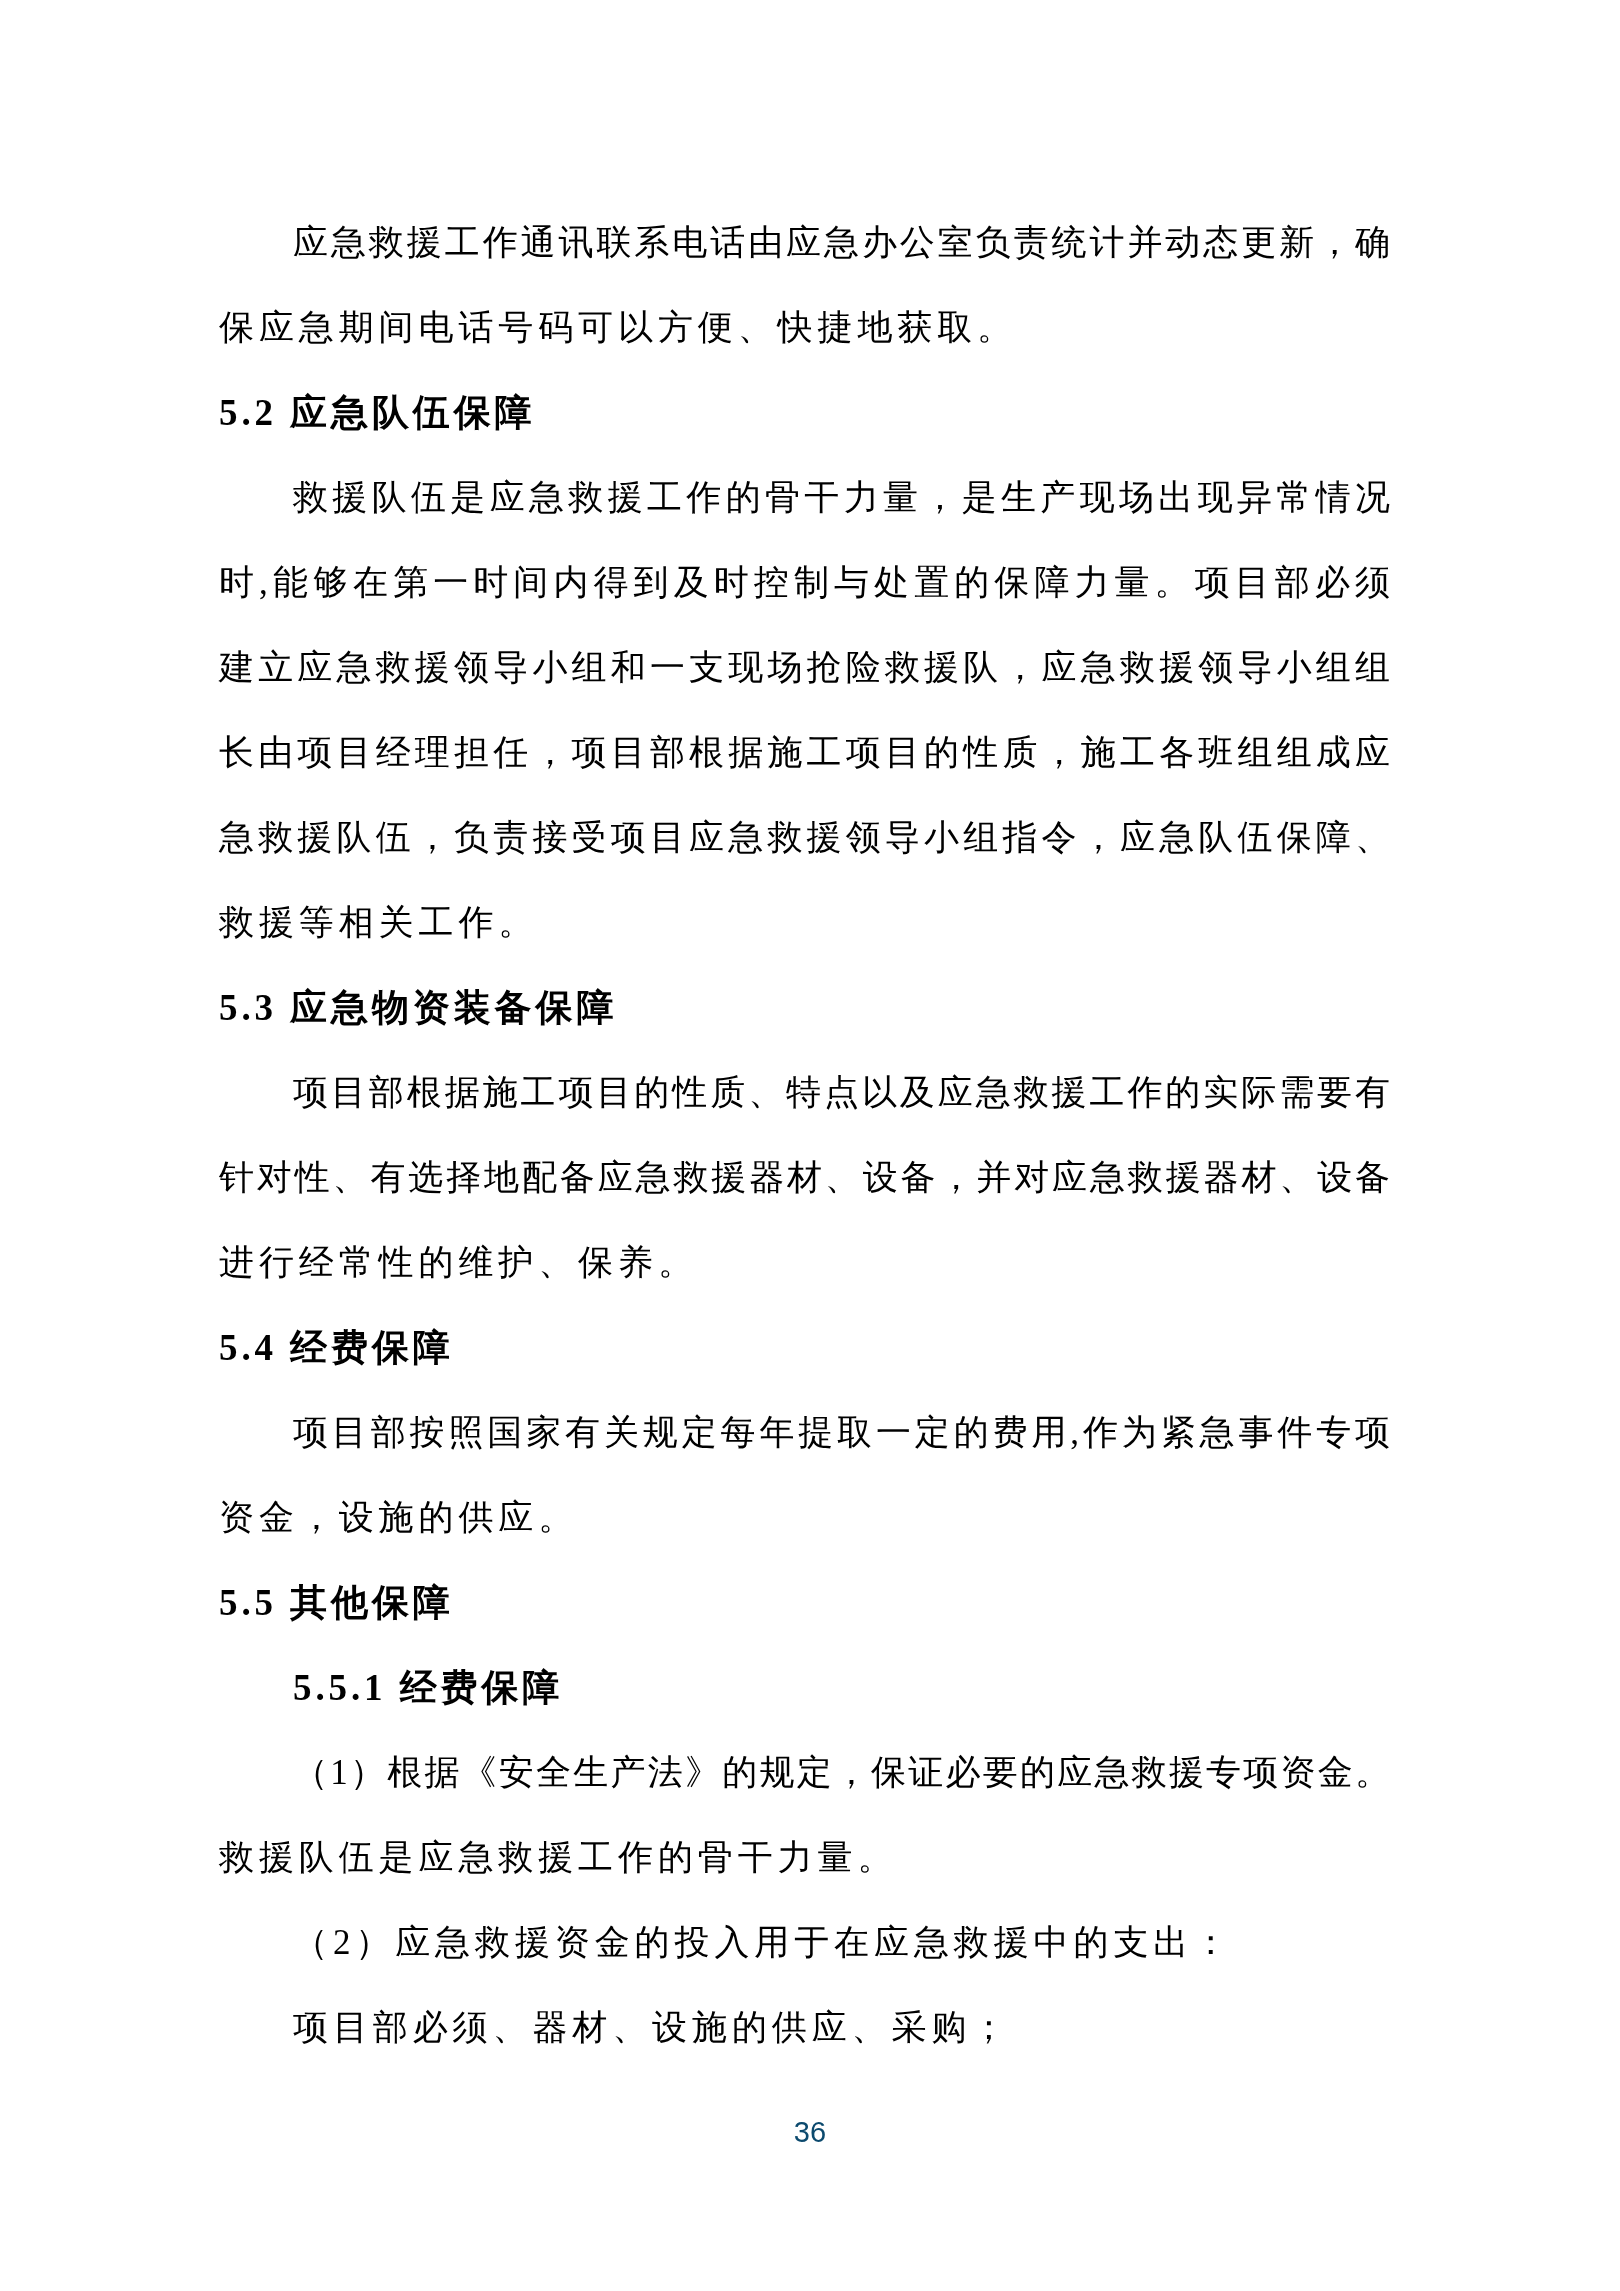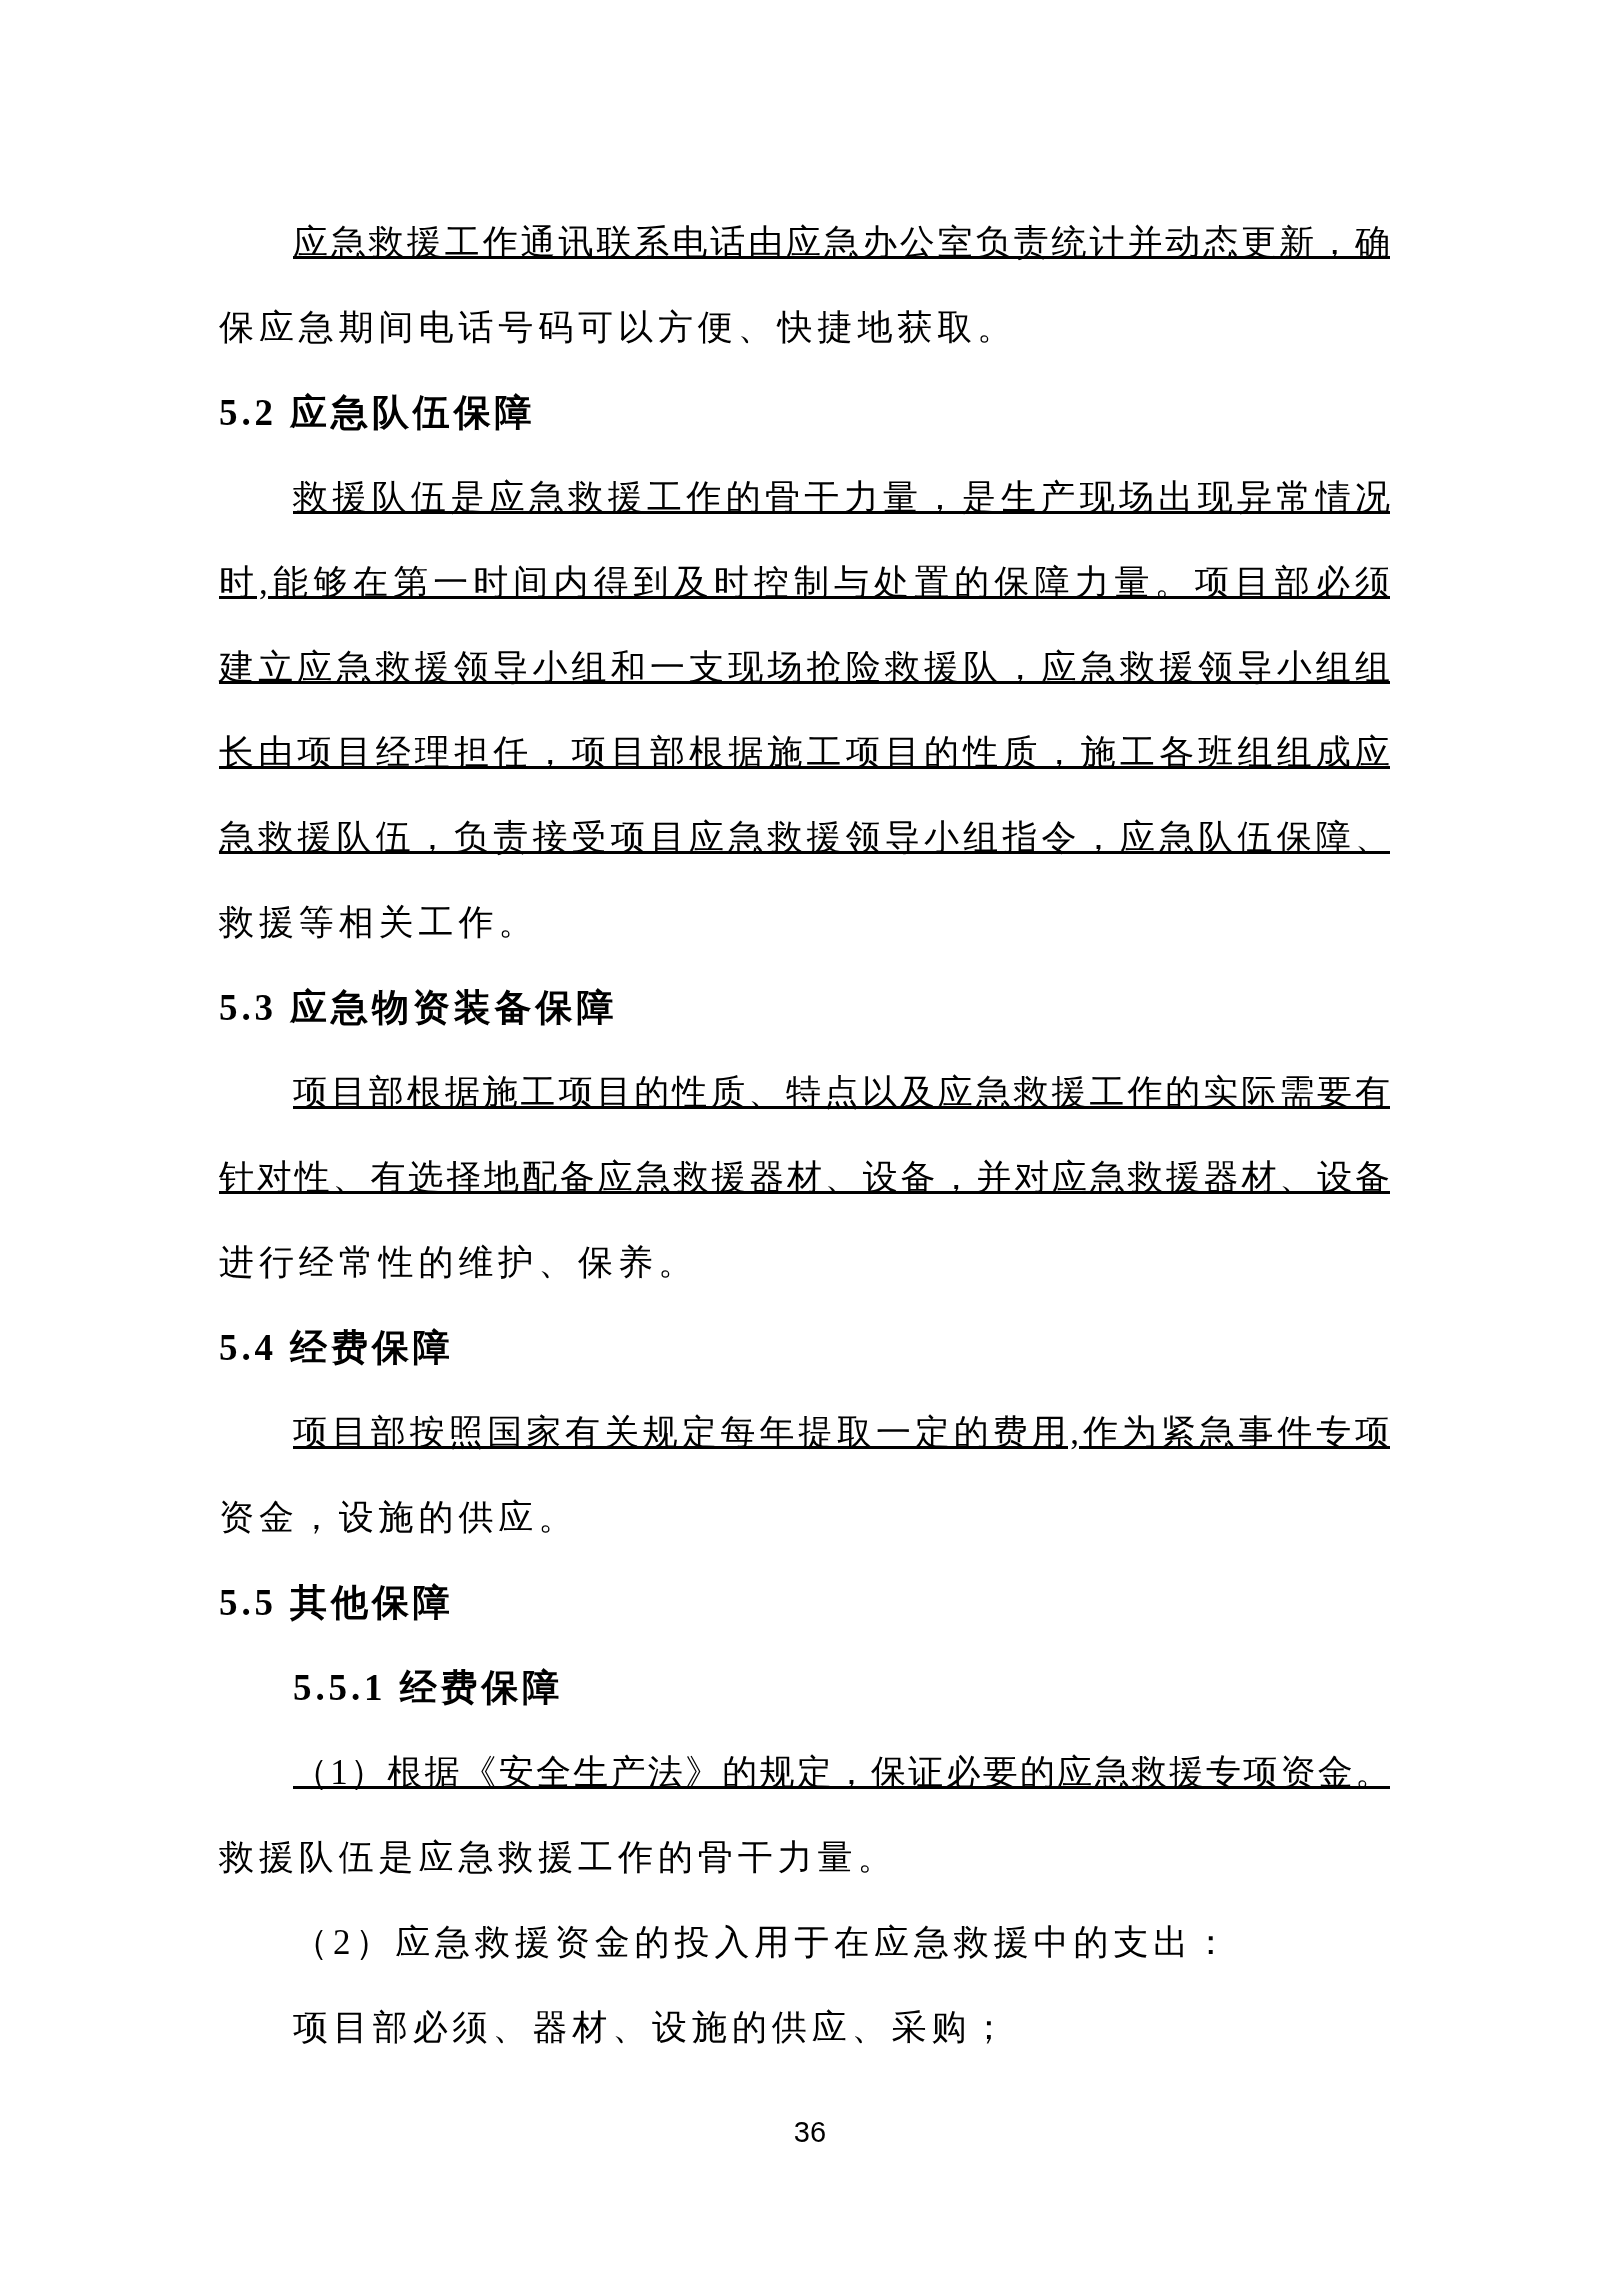--- a/index.html
+++ b/index.html
@@ -28,40 +28,39 @@
     letter-spacing: 4.9px;
     white-space: nowrap;
     color: #000000;
   }
   .line.full {
     letter-spacing: normal;
     white-space: normal;
     text-align: justify;
     text-align-last: justify;
     text-justify: inter-character;
-    text-decoration: underline;
   }
   .line.indent {
     text-indent: 74px;
   }
   .line.heading {
     font-weight: bold;
     font-size: 37px;
     letter-spacing: 3.9px;
   }
   #page-number {
     position: absolute;
     top: 2113px;
     left: 0;
     width: 1620px;
     text-align: center;
     font-family: "Liberation Sans", "DejaVu Sans", sans-serif;
     font-size: 29px;
     line-height: 39px;
-    color: #000000;
+    color: #0c4a6e;
   }
 </style>
 </head>
 <body>
 
 <div id="page">
   <div id="doc-content">
       <div class="line full indent">应急救援工作通讯联系电话由应急办公室负责统计并动态更新，确</div>
       <div class="line">保应急期间电话号码可以方便、快捷地获取。</div>
       <div class="line heading">5.2 应急队伍保障</div>

